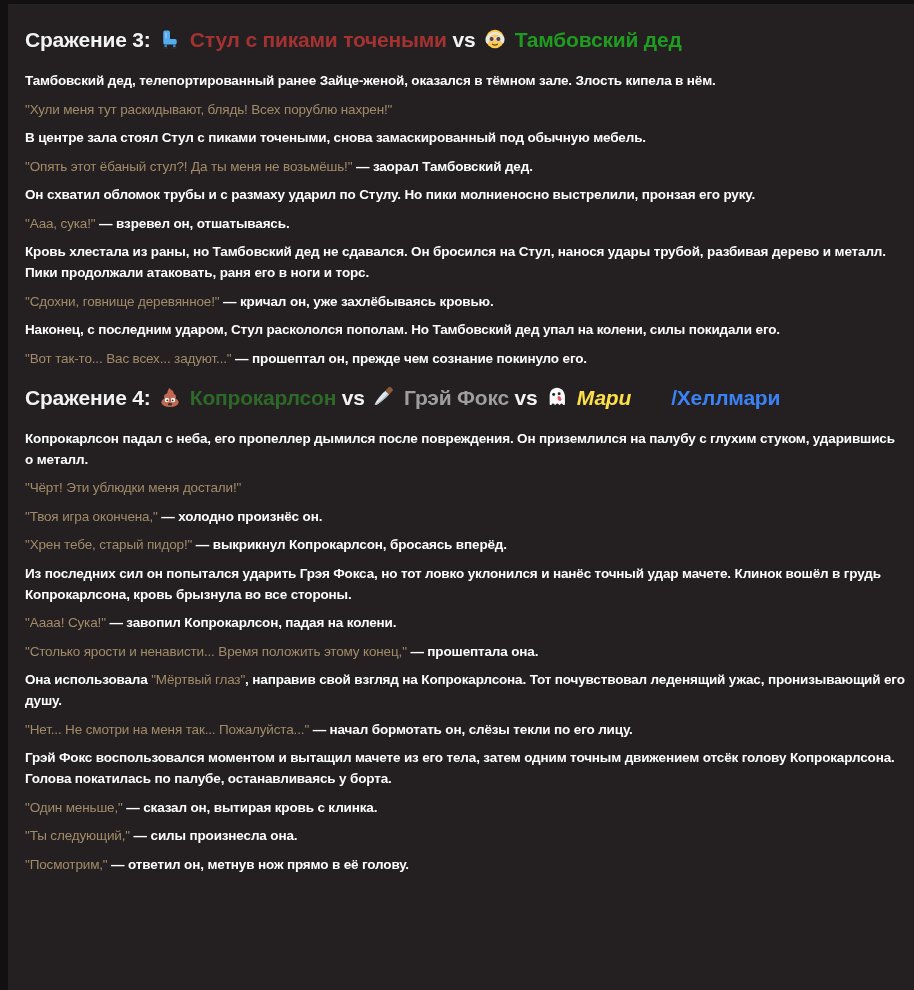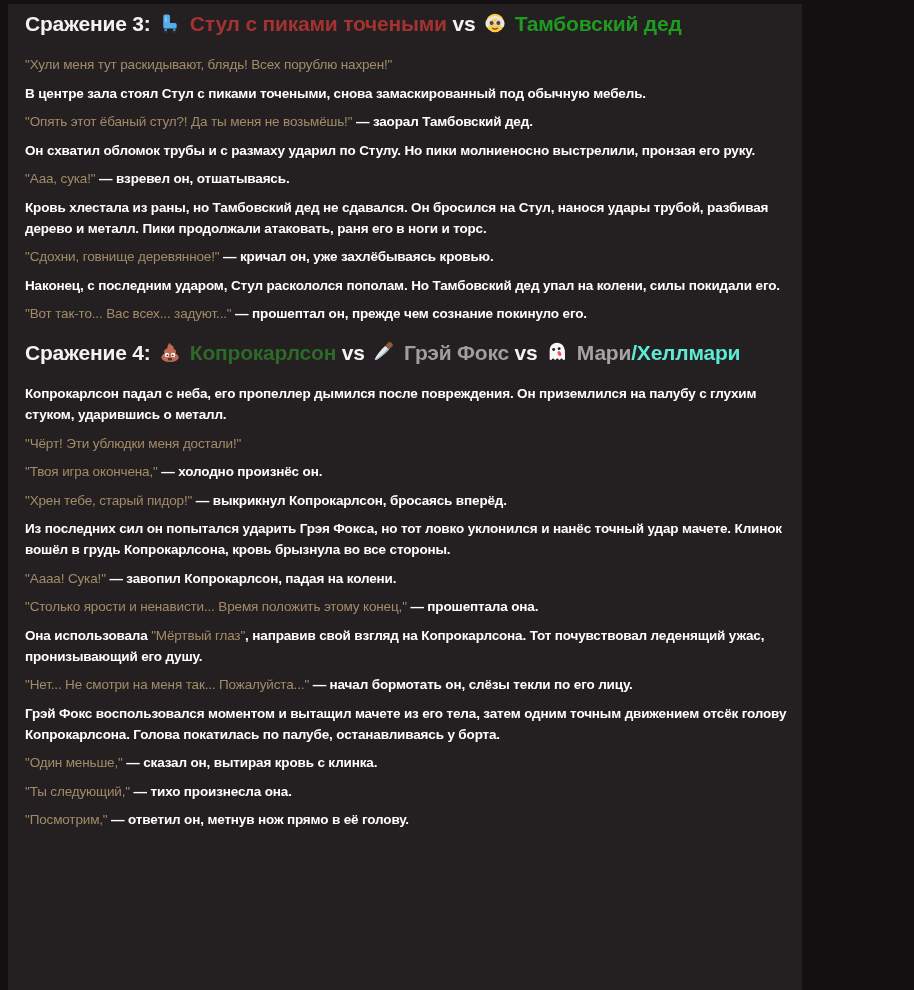--- a/index.html
+++ b/index.html
@@ -2,24 +2,24 @@
 <html><head>
 <meta charset="utf-8">
 <style>
   html,body{margin:0;padding:0;}
   body{
     width:914px;height:990px;overflow:hidden;
     background:#121011;
     font-family:"Liberation Sans","DejaVu Sans",sans-serif;
   }
   .page{
-    position:absolute;left:8px;top:4px;width:794px;height:986px;
+    position:absolute;left:8px;top:4px;width:906px;height:986px;
     box-sizing:border-box;
     background:#242021;
-    padding:6px 9px 20px 17px;
+    padding:22px 9px 20px 17px;
   }
   .battle-heading{
     font-size:21px;
     font-weight:700;
     color:#f3f3f3;
     margin:0 0 17px 0;
     letter-spacing:-0.2px;
     line-height:27px;
   }
   .battle-heading.second{margin-top:15px;}
@@ -38,22 +38,22 @@
     max-width:880px;
   }
   .story-p .quote{
     color:#a28b68;
     font-weight:400;
   }
   .f-red{color:#a43231;}
   .f-green{color:#1f9b1f;}
   .f-dgreen{color:#2d6928;}
   .f-gray{color:#9e9e9e;}
-  .f-cyan{color:#a3a3a3;}
-  .f-white{color:#5eead4;}
+  .f-cyan{color:#fde047;font-style:italic;}
+  .f-white{color:#3b82f6;margin-left:40px;}
 </style>
 </head>
 <body>
 
 <div class="page">
 
   <h2 class="battle-heading">
     <span>Сражение 3:</span>
     <span class="emoji">
       <svg viewBox="0 0 36 36" width="22" height="22">
@@ -76,20 +76,21 @@
         <circle cx="12.5" cy="18" r="4.2" fill="#5d4037" stroke="#e6e7e8" stroke-width="1.6"></circle>
         <circle cx="23.5" cy="18" r="4.2" fill="#5d4037" stroke="#e6e7e8" stroke-width="1.6"></circle>
         <path d="M16.7 17.3 h2.6" stroke="#e6e7e8" stroke-width="1.6"></path>
         <path d="M14 26.5 q4 3 8 0" stroke="#65471b" stroke-width="2" fill="none" stroke-linecap="round"></path>
       </svg>
     </span>
     <span class="f-green">Тамбовский дед</span>
   </h2>
 
   <div>
+      <p class="story-p"><span class="narr">Тамбовский дед, телепортированный ранее Зайце-женой, оказался в тёмном зале. Злость кипела в нём.</span></p>
       <p class="story-p"><span class="quote">"Хули меня тут раскидывают, блядь! Всех порублю нахрен!"</span></p>
       <p class="story-p"><span class="narr">В центре зала стоял Стул с пиками точеными, снова замаскированный под обычную мебель.</span></p>
       <p class="story-p"><span class="quote">"Опять этот ёбаный стул?! Да ты меня не возьмёшь!"</span><span class="narr"> — заорал Тамбовский дед.</span></p>
       <p class="story-p"><span class="narr">Он схватил обломок трубы и с размаху ударил по Стулу. Но пики молниеносно выстрелили, пронзая его руку.</span></p>
       <p class="story-p"><span class="quote">"Ааа, сука!"</span><span class="narr"> — взревел он, отшатываясь.</span></p>
       <p class="story-p"><span class="narr">Кровь хлестала из раны, но Тамбовский дед не сдавался. Он бросился на Стул, нанося удары трубой, разбивая дерево и металл. Пики продолжали атаковать, раня его в ноги и торс.</span></p>
       <p class="story-p"><span class="quote">"Сдохни, говнище деревянное!"</span><span class="narr"> — кричал он, уже захлёбываясь кровью.</span></p>
       <p class="story-p"><span class="narr">Наконец, с последним ударом, Стул раскололся пополам. Но Тамбовский дед упал на колени, силы покидали его.</span></p>
       <p class="story-p"><span class="quote">"Вот так-то... Вас всех... задуют..."</span><span class="narr"> — прошептал он, прежде чем сознание покинуло его.</span></p>
     </div>
@@ -135,17 +136,17 @@
       <p class="story-p"><span class="quote">"Чёрт! Эти ублюдки меня достали!"</span></p>
       <p class="story-p"><span class="quote">"Твоя игра окончена,"</span><span class="narr"> — холодно произнёс он.</span></p>
       <p class="story-p"><span class="quote">"Хрен тебе, старый пидор!"</span><span class="narr"> — выкрикнул Копрокарлсон, бросаясь вперёд.</span></p>
       <p class="story-p"><span class="narr">Из последних сил он попытался ударить Грэя Фокса, но тот ловко уклонился и нанёс точный удар мачете. Клинок вошёл в грудь Копрокарлсона, кровь брызнула во все стороны.</span></p>
       <p class="story-p"><span class="quote">"Аааа! Сука!"</span><span class="narr"> — завопил Копрокарлсон, падая на колени.</span></p>
       <p class="story-p"><span class="quote">"Столько ярости и ненависти... Время положить этому конец,"</span><span class="narr"> — прошептала она.</span></p>
       <p class="story-p"><span class="narr">Она использовала </span><span class="quote">"Мёртвый глаз"</span><span class="narr">, направив свой взгляд на Копрокарлсона. Тот почувствовал леденящий ужас, пронизывающий его душу.</span></p>
       <p class="story-p"><span class="quote">"Нет... Не смотри на меня так... Пожалуйста..."</span><span class="narr"> — начал бормотать он, слёзы текли по его лицу.</span></p>
       <p class="story-p"><span class="narr">Грэй Фокс воспользовался моментом и вытащил мачете из его тела, затем одним точным движением отсёк голову Копрокарлсона. Голова покатилась по палубе, останавливаясь у борта.</span></p>
       <p class="story-p"><span class="quote">"Один меньше,"</span><span class="narr"> — сказал он, вытирая кровь с клинка.</span></p>
-      <p class="story-p"><span class="quote">"Ты следующий,"</span><span class="narr"> — тихо произнесла она.</span></p>
+      <p class="story-p"><span class="quote">"Ты следующий,"</span><span class="narr"> — силы произнесла она.</span></p>
       <p class="story-p"><span class="quote">"Посмотрим,"</span><span class="narr"> — ответил он, метнув нож прямо в её голову.</span></p>
     </div>
 
 </div>
 
 </body></html>

